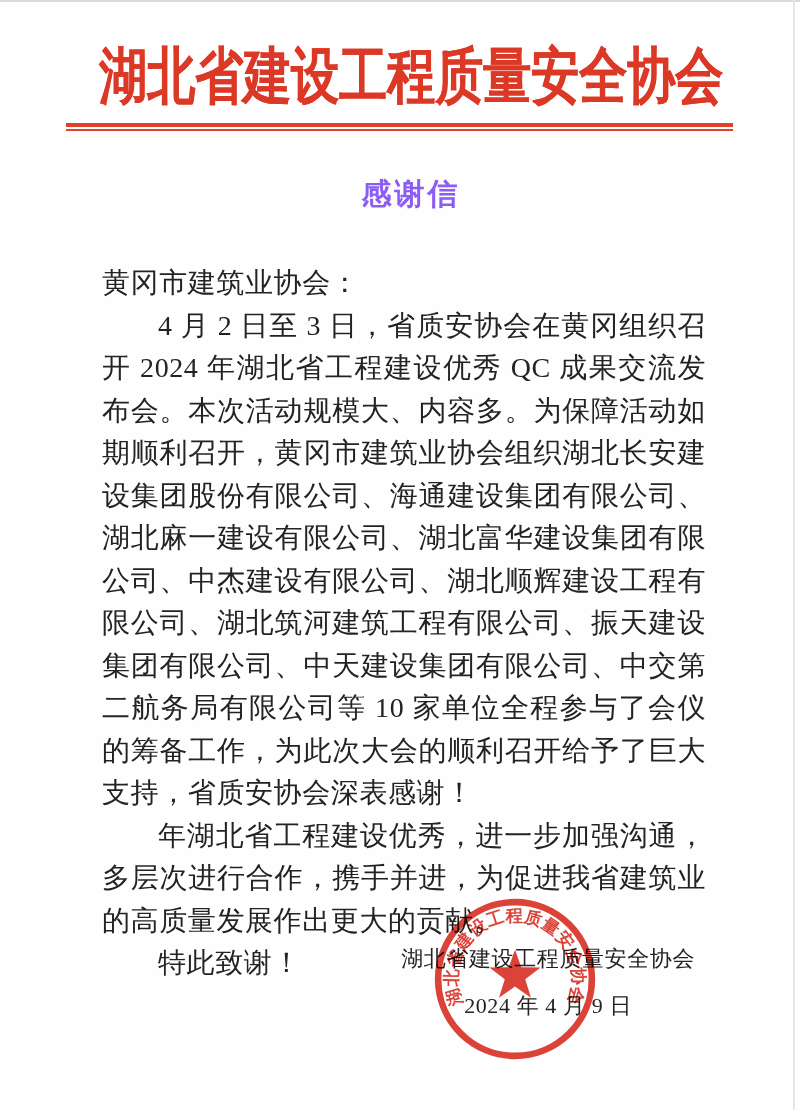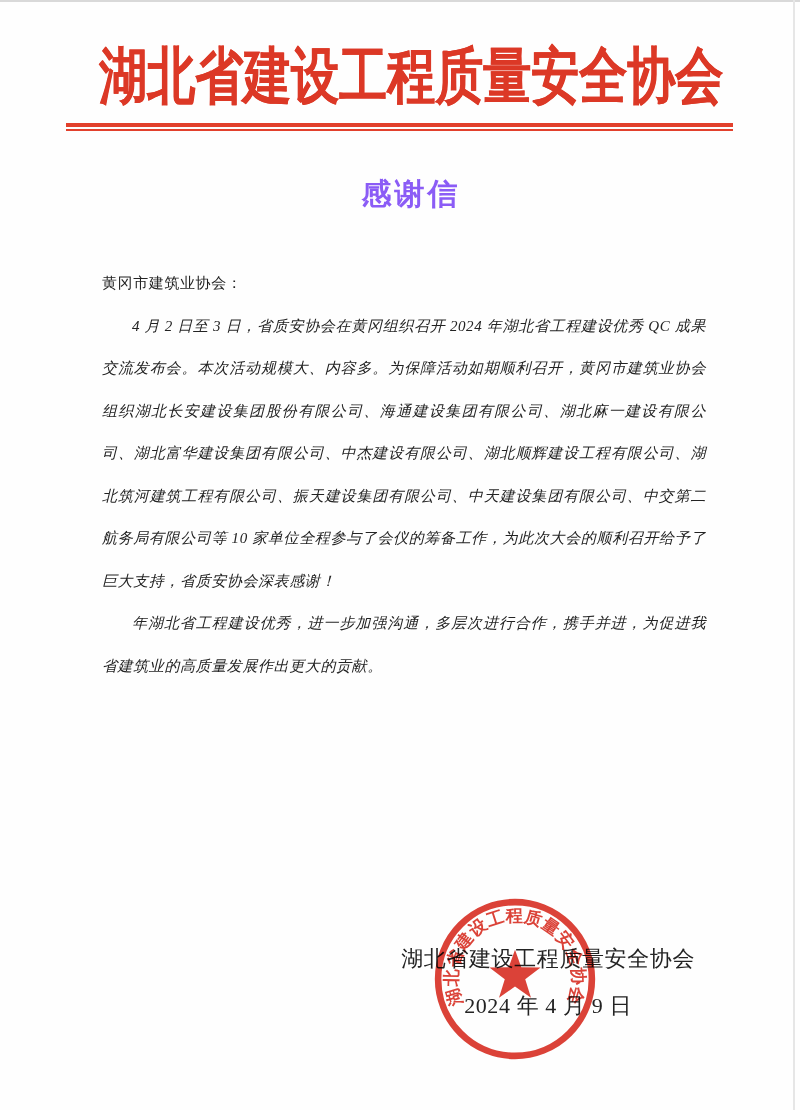--- a/index.html
+++ b/index.html
@@ -49,28 +49,28 @@
     position: absolute; top: 174px; left: 0; right: 6px;
     text-align: center;
     font-size: 30px;
     font-weight: bold;
     color: #8b5cf6;
     letter-spacing: 3px;
   }
   
   .body-text {
     position: absolute; top: 262px; left: 102px; width: 604px;
-    font-size: 15px;
+    font-size: 28px;
     line-height: 42.5px;
     color: #232323;
     text-align: justify;
     letter-spacing: 0.6px;
   }
   .body-text p { margin: 0; }
-  .body-text p.indent { text-indent: 2em; font-style: italic; }
+  .body-text p.indent { text-indent: 2em; }
   
   .signature {
     position: absolute; top: 944px; right: 133px;
     text-align: center;
     font-size: 22px;
     color: #232323;
     letter-spacing: 0.6px;
   }
   .signature .sig-org { white-space: nowrap; }
   .signature .sig-date { margin-top: 17px; }
@@ -94,20 +94,21 @@
     <span class="org">湖北省建设工程质量安全协会</span>
   </div>
   <div class="red-rule"></div>
 
   <div class="letter-title">感谢信</div>
 
   <div class="body-text">
     <p>黄冈市建筑业协会：</p>
     <p class="indent">4 月 2 日至 3 日，省质安协会在黄冈组织召开 2024 年湖北省工程建设优秀 QC 成果交流发布会。本次活动规模大、内容多。为保障活动如期顺利召开，黄冈市建筑业协会组织湖北长安建设集团股份有限公司、海通建设集团有限公司、湖北麻一建设有限公司、湖北富华建设集团有限公司、中杰建设有限公司、湖北顺辉建设工程有限公司、湖北筑河建筑工程有限公司、振天建设集团有限公司、中天建设集团有限公司、中交第二航务局有限公司等 10 家单位全程参与了会仪的筹备工作，为此次大会的顺利召开给予了巨大支持，省质安协会深表感谢！</p>
     <p class="indent">年湖北省工程建设优秀，进一步加强沟通，多层次进行合作，携手并进，为促进我省建筑业的高质量发展作出更大的贡献。</p>
+    <p class="indent">特此致谢！</p>
   </div>
 
   <div class="signature">
     <div class="sig-org">湖北省建设工程质量安全协会</div>
     <div class="sig-date">2024 年 4 月 9 日</div>
   </div>
 
   <svg class="seal" viewBox="0 0 170 170" aria-hidden="true">
     <defs>
       <path id="sealArc" d="M 33.35 109.1 A 57 57 0 1 1 136.65 109.1" fill="none"></path>

